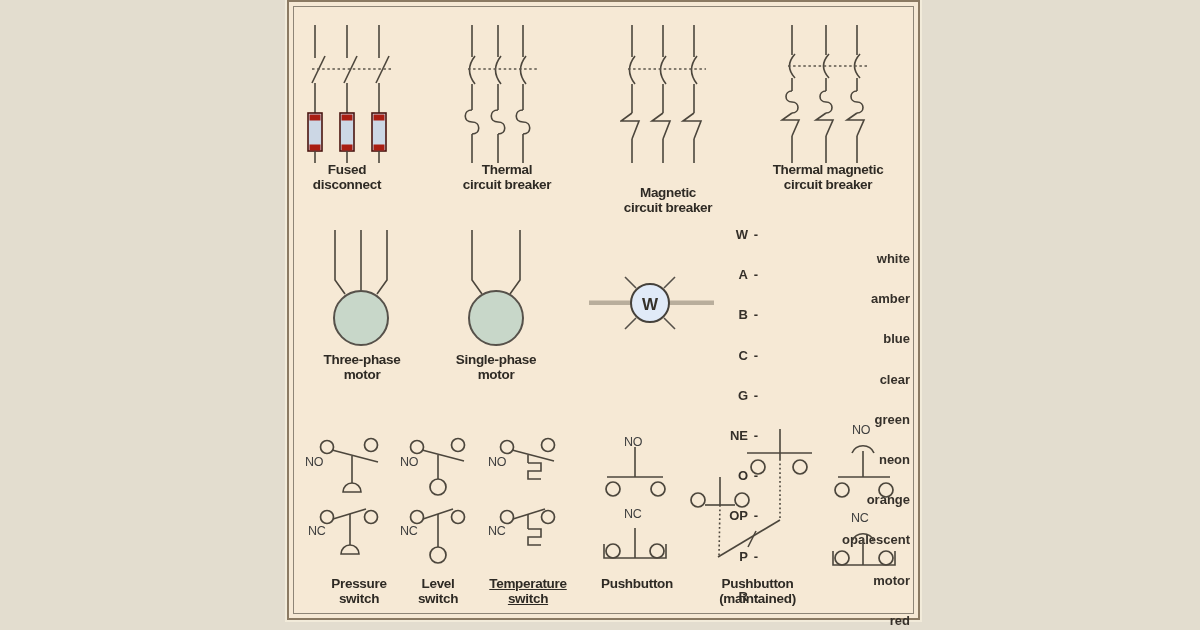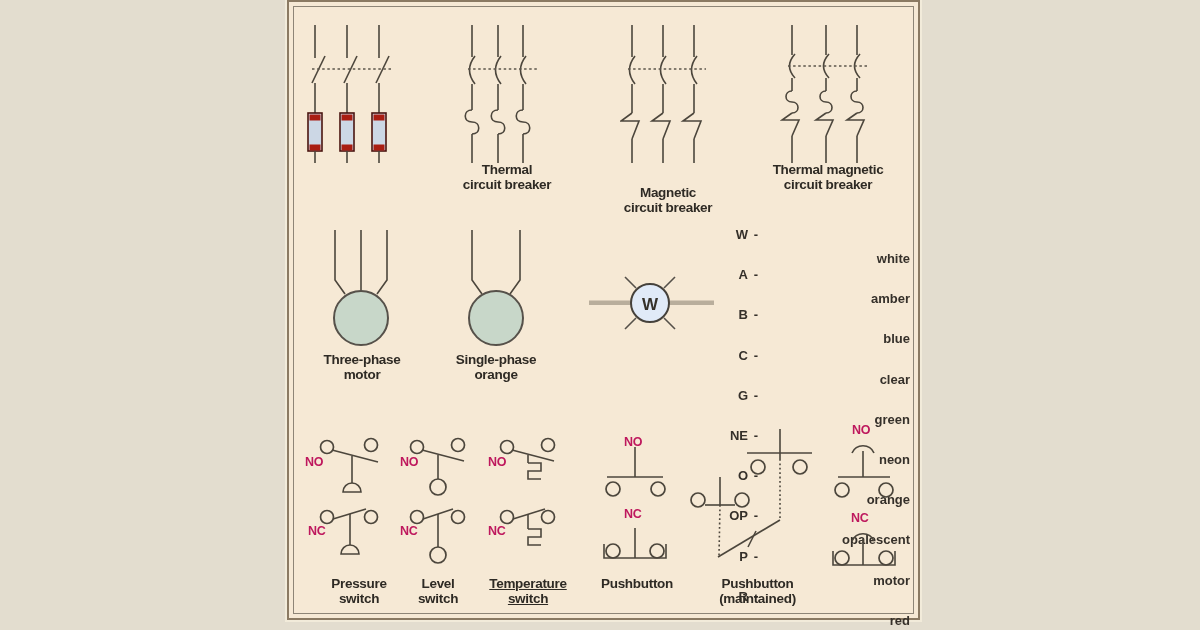--- a/index.html
+++ b/index.html
@@ -31,21 +31,21 @@
   .lamp-circle{fill:#e0eaf8;stroke:#45413b;stroke-width:2;}
   .lamp-bar{fill:#b9ae9c;}
   .ray{stroke:#55504a;stroke-width:1.6;}
   .lamp-letter{font:bold 17px "Liberation Sans",sans-serif;fill:#35312a;}
   .caption{
     position:absolute;text-align:center;white-space:pre-line;
     font-weight:bold;font-size:13.5px;line-height:15px;
     color:#2e2a24;letter-spacing:-0.3px;
   }
   .state{
-    position:absolute;font-weight:bold;font-size:12.5px;color:#be185d;
+    position:absolute;font-weight:normal;font-size:12.5px;color:#404040;
     letter-spacing:-0.2px;
   }
   .legend{
     position:absolute;left:710px;top:227px;width:200px;
     font-weight:bold;font-size:13px;line-height:16.2px;color:#35302a;
   }
   .legend-row{display:flex;}
   .lkey{width:38px;text-align:right;}
   .lsep{width:16px;text-align:center;}
   .lname{flex:1;text-align:right;margin-top:24px;}
@@ -137,20 +137,22 @@
     <line class="st" x1="46" y1="111" x2="46" y2="138"></line>
     <line class="st" x1="77" y1="0" x2="77" y2="30"></line>
     <path class="st" d="M80,29 Q69,41 80,53"></path>
     <line class="st" x1="77" y1="53" x2="77" y2="66"></line>
     <path class="st" d="M77,66 c-8,0 -8,11 0,11 c8,0 8,11 0,11"></path>
     <polyline class="st" points="77,88 67,95 84,95 77,111"></polyline>
     <line class="st" x1="77" y1="111" x2="77" y2="138"></line>
     <line class="dash" x1="8" y1="41" x2="88" y2="41"></line>
   </svg>
 
+  <div class="caption" style="left:287px;top:162px;width:120px;">Fused
+disconnect</div>
   <div class="caption" style="left:447px;top:162px;width:120px;">Thermal
 circuit breaker</div>
   <div class="caption" style="left:603px;top:162px;width:130px;margin-top:23px;">Magnetic
 circuit breaker</div>
   <div class="caption" style="left:750px;top:162px;width:156px;">Thermal magnetic
 circuit breaker</div>
 
   <svg class="sym" style="left:325px;top:230px;" width="75" height="118" viewBox="0 0 75 118">
     <polyline class="st" points="10,0 10,50 20,64"></polyline>
     <line class="st" x1="36" y1="0" x2="36" y2="62"></line>
@@ -170,21 +172,21 @@
     <line class="ray" x1="86" y1="4" x2="75" y2="15"></line>
     <line class="ray" x1="36" y1="56" x2="47" y2="45"></line>
     <line class="ray" x1="86" y1="56" x2="75" y2="45"></line>
     <circle class="lamp-circle" cx="61" cy="30" r="19"></circle>
     <text class="lamp-letter" x="61" y="36.5" text-anchor="middle">W</text>
   </svg>
 
   <div class="caption" style="left:302px;top:352px;width:120px;">Three-phase
 motor</div>
   <div class="caption" style="left:436px;top:352px;width:120px;">Single-phase
-orange</div>
+motor</div>
 
   <div class="legend">
     <div class="legend-row">
       <span class="lkey">W</span>
       <span class="lsep">-</span>
       <span class="lname">white</span>
     </div>
     <div class="legend-row">
       <span class="lkey">A</span>
       <span class="lsep">-</span>

